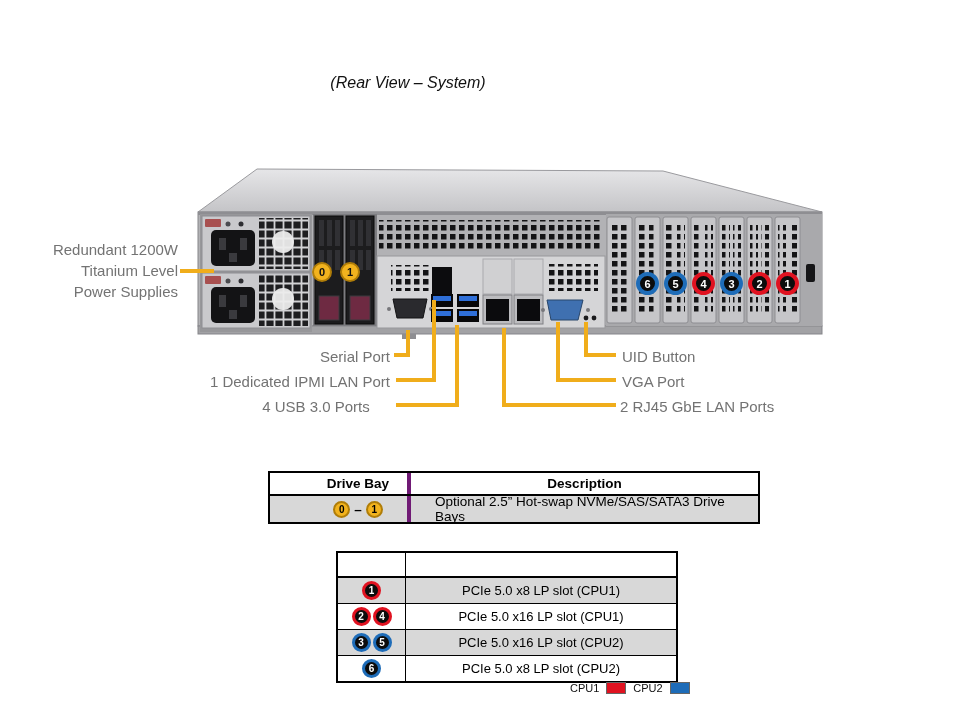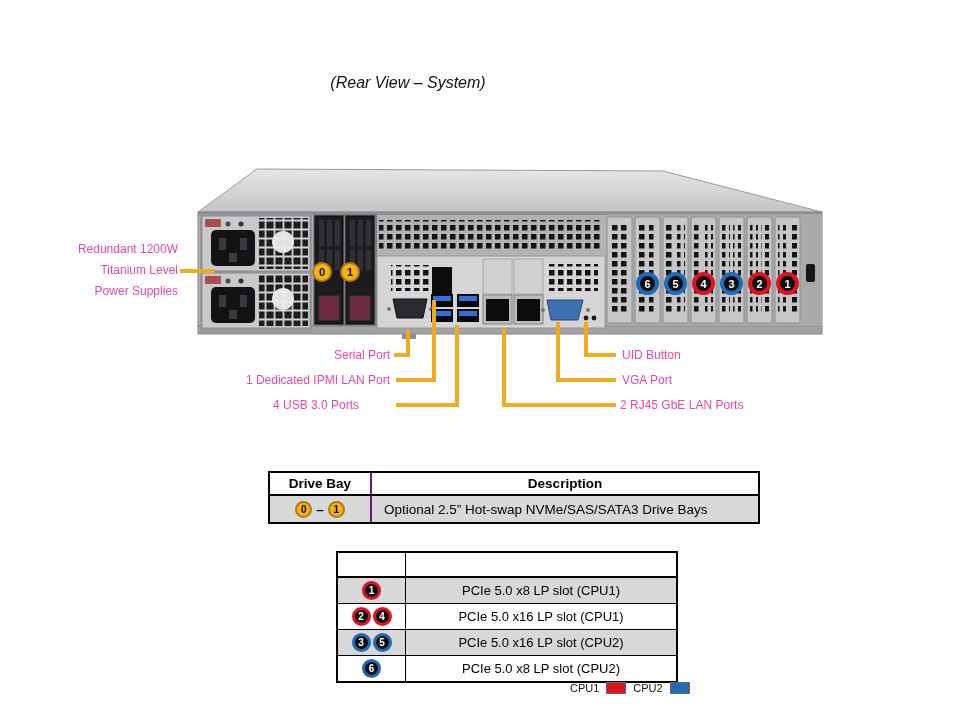--- a/index.html
+++ b/index.html
@@ -3,21 +3,21 @@
 <meta charset="utf-8">
 <style>
   html,body { margin:0; padding:0; background:#ffffff; }
   body { font-family:"Liberation Sans", sans-serif; }
   .canvas { position:relative; width:960px; height:720px; background:#ffffff; overflow:hidden; }
 
   .title { position:absolute; left:0; top:74px; width:816px; text-align:center;
            font-size:16px; font-style:italic; color:#111; }
 
   
-  .lbl { position:absolute; font-size:12px; color:#ec4899; white-space:nowrap; }
+  .lbl { position:absolute; font-size:15px; color:#737373; white-space:nowrap; }
   .lbl-psu { left:20px; top:239px; width:158px; text-align:right; line-height:21px; }
   .lbl-serial { left:240px; top:348px; width:150px; text-align:right; }
   .lbl-ipmi { left:180px; top:373px; width:210px; text-align:right; }
   .lbl-usb { left:242px; top:398px; width:148px; text-align:center; }
   .lbl-uid { left:622px; top:348px; }
   .lbl-vga { left:622px; top:373px; }
   .lbl-lan { left:620px; top:398px; }
 
   
   .cline { position:absolute; background:var(--callout,#F0AD1B); }
@@ -35,24 +35,24 @@
     display:flex; align-items:center; justify-content:center; box-sizing:border-box;
     border:4px solid #888; }
   .slot-badge.cpu1 { border-color:var(--cpu1,#E01220); }
   .slot-badge.cpu2 { border-color:var(--cpu2,#1E6CB8); }
 
   
   .drive-table { position:absolute; left:268px; top:471px; width:492px;
     border:2px solid #000; box-sizing:border-box; background:#fff; font-size:13.5px; color:#000; }
   .dt-header { display:flex; height:21px; border-bottom:2px solid #000; font-weight:bold; }
   .dt-row { display:flex; height:26px; background:var(--row-shade,#D8D8D8); }
-  .dt-c1 { width:102px; border-right:2px solid #701a75; display:flex; align-items:center;
-    justify-content:center; box-sizing:border-box; }
+  .dt-c1 { width:102px; border-right:4px solid #701a75; display:flex; align-items:center;
+    justify-content:center; box-sizing:border-box;margin-left:39px; }
   .dt-c2 { flex:1; display:flex; align-items:center; justify-content:center;border-radius:6px; }
-  .dt-row .dt-c2 { justify-content:flex-start; padding-left:12px; }
+  .dt-row .dt-c2 { justify-content:flex-start; padding-left:24px; }
 
   .tbay { width:17px; height:17px; border-radius:50%; background:var(--bay-fill,#F2B31E);
     border:2px solid var(--bay-ring,#B07D08); color:#000; font-weight:bold; font-size:10px;
     display:inline-flex; align-items:center; justify-content:center; box-sizing:border-box; }
   .bay-dash { font-weight:bold; margin:0 4px; color:#000; }
 
   
   .slot-table { position:absolute; left:336px; top:551px; width:342px;
     border:2px solid #000; box-sizing:border-box; background:#fff; font-size:13px; color:#000; }
   .st-header { display:flex; height:23px; border-bottom:2px solid #000; font-weight:bold; }

